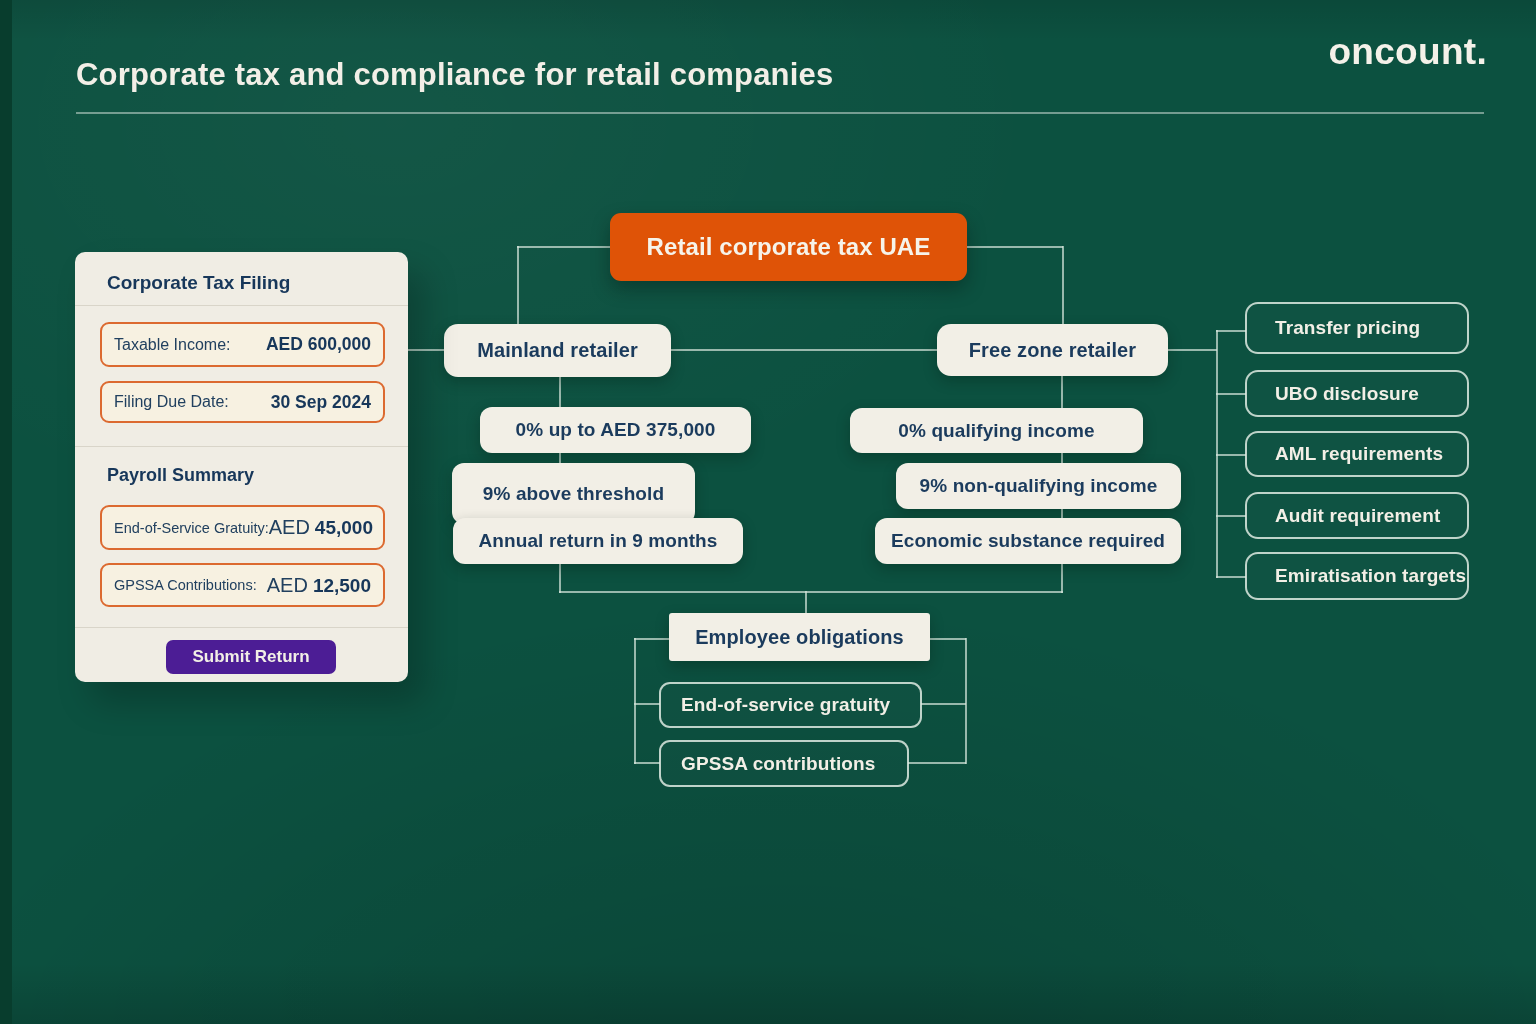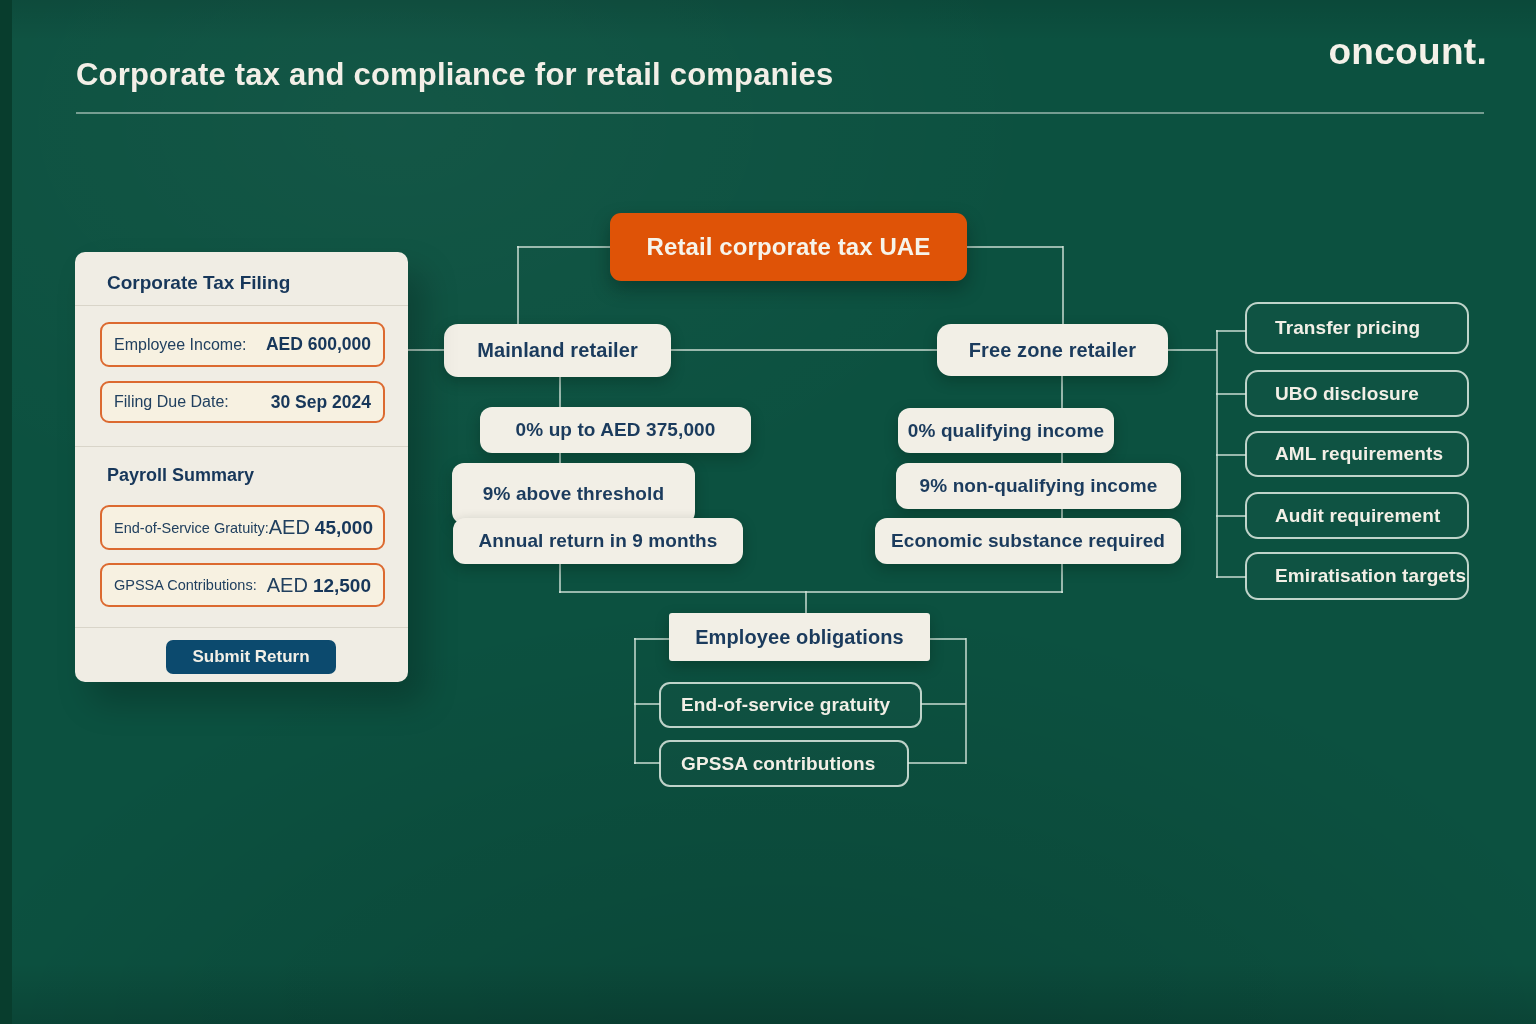--- a/index.html
+++ b/index.html
@@ -38,21 +38,21 @@
   .ptitle{position:absolute;left:32px;font-weight:700;font-size:19px;color:#17375A;}
   .ptitle.sub{font-size:18px;}
   .pfield{position:absolute;left:25px;width:285px;border:2.5px solid #DC6A30;border-radius:9px;background:#F7F1E1;
           display:flex;align-items:center;justify-content:space-between;padding:0 12px;box-sizing:border-box;}
   .pfield .lab{font-size:16px;font-weight:500;color:#21405F;white-space:nowrap;}
   .pfield .val{font-size:17.5px;font-weight:700;color:#17375A;white-space:nowrap;}
   .pfield.small .lab{font-size:14.5px;}
   .pfield.small .val{display:flex;align-items:baseline;gap:5px;}
   .pfield.small .cur{font-size:20px;font-weight:500;color:#21405F;}
   .pfield.small .amt{font-size:19px;font-weight:700;color:#17375A;}
-  .submit{position:absolute;left:91px;top:388px;width:170px;height:34px;background:#0c4a6e;color:#F2EFE6;
+  .submit{position:absolute;left:91px;top:388px;width:170px;height:34px;background:#4c1d95;color:#F2EFE6;
           font-weight:700;font-size:17px;border:none;border-radius:7px;display:flex;align-items:center;
           justify-content:center;font-family:inherit;cursor:pointer;}
 </style>
 </head>
 <body>
 
 <div class="canvas">
 
   <div class="title">Corporate tax and compliance for retail companies</div>
   <div class="brand">oncount.</div>
@@ -87,40 +87,40 @@
   <div class="hline" style="left:896px;top:762px;width:58px"></div>
 
   <div class="node root" style="left:598px;top:213px;width:357px;height:68px">Retail corporate tax UAE</div>
 
   <div class="node cream hd" style="left:432px;top:324px;width:227px;height:53px">Mainland retailer</div>
   <div class="node cream it" style="left:468px;top:407px;width:271px;height:46px">0% up to AED 375,000</div>
   <div class="node cream it" style="left:440px;top:463px;width:243px;height:61px">9% above threshold</div>
   <div class="node cream it" style="left:441px;top:518px;width:290px;height:46px">Annual return in 9 months</div>
 
   <div class="node cream hd" style="left:925px;top:324px;width:231px;height:52px">Free zone retailer</div>
-  <div class="node cream it" style="left:886px;top:408px;width:216px;height:45px">0% qualifying income</div>
+  <div class="node cream it" style="left:838px;top:408px;width:293px;height:45px">0% qualifying income</div>
   <div class="node cream it" style="left:884px;top:463px;width:285px;height:46px">9% non-qualifying income</div>
   <div class="node cream it" style="left:863px;top:518px;width:306px;height:46px">Economic substance required</div>
 
   <div class="node cream hd" style="left:657px;top:613px;width:261px;height:48px;border-radius:3px">Employee obligations</div>
   <div class="node outline tight" style="left:647px;top:740px;width:250px;height:47px">GPSSA contributions</div>
   <div class="node outline tight" style="left:647px;top:682px;width:263px;height:46px">End-of-service gratuity</div>
 
   <div class="node outline" style="left:1233px;top:302px;width:224px;height:52px">Transfer pricing</div>
   <div class="node outline" style="left:1233px;top:370px;width:224px;height:47px">UBO disclosure</div>
   <div class="node outline" style="left:1233px;top:431px;width:224px;height:46px">AML requirements</div>
   <div class="node outline" style="left:1233px;top:492px;width:224px;height:47px">Audit requirement</div>
   <div class="node outline" style="left:1233px;top:552px;width:224px;height:48px">Emiratisation targets</div>
 
   <section class="panel">
     <div class="ptitle" style="top:20px">Corporate Tax Filing</div>
     <div class="pdiv" style="top:53px"></div>
 
     <div class="pfield" style="top:70px;height:45px">
-      <span class="lab">Employee Income:</span>
+      <span class="lab">Taxable Income:</span>
       <span class="val">AED 600,000</span>
     </div>
     <div class="pfield" style="top:129px;height:42px">
       <span class="lab">Filing Due Date:</span>
       <span class="val">30 Sep 2024</span>
     </div>
 
     <div class="pdiv" style="top:194px"></div>
     <div class="ptitle sub" style="top:213px">Payroll Summary</div>
 

